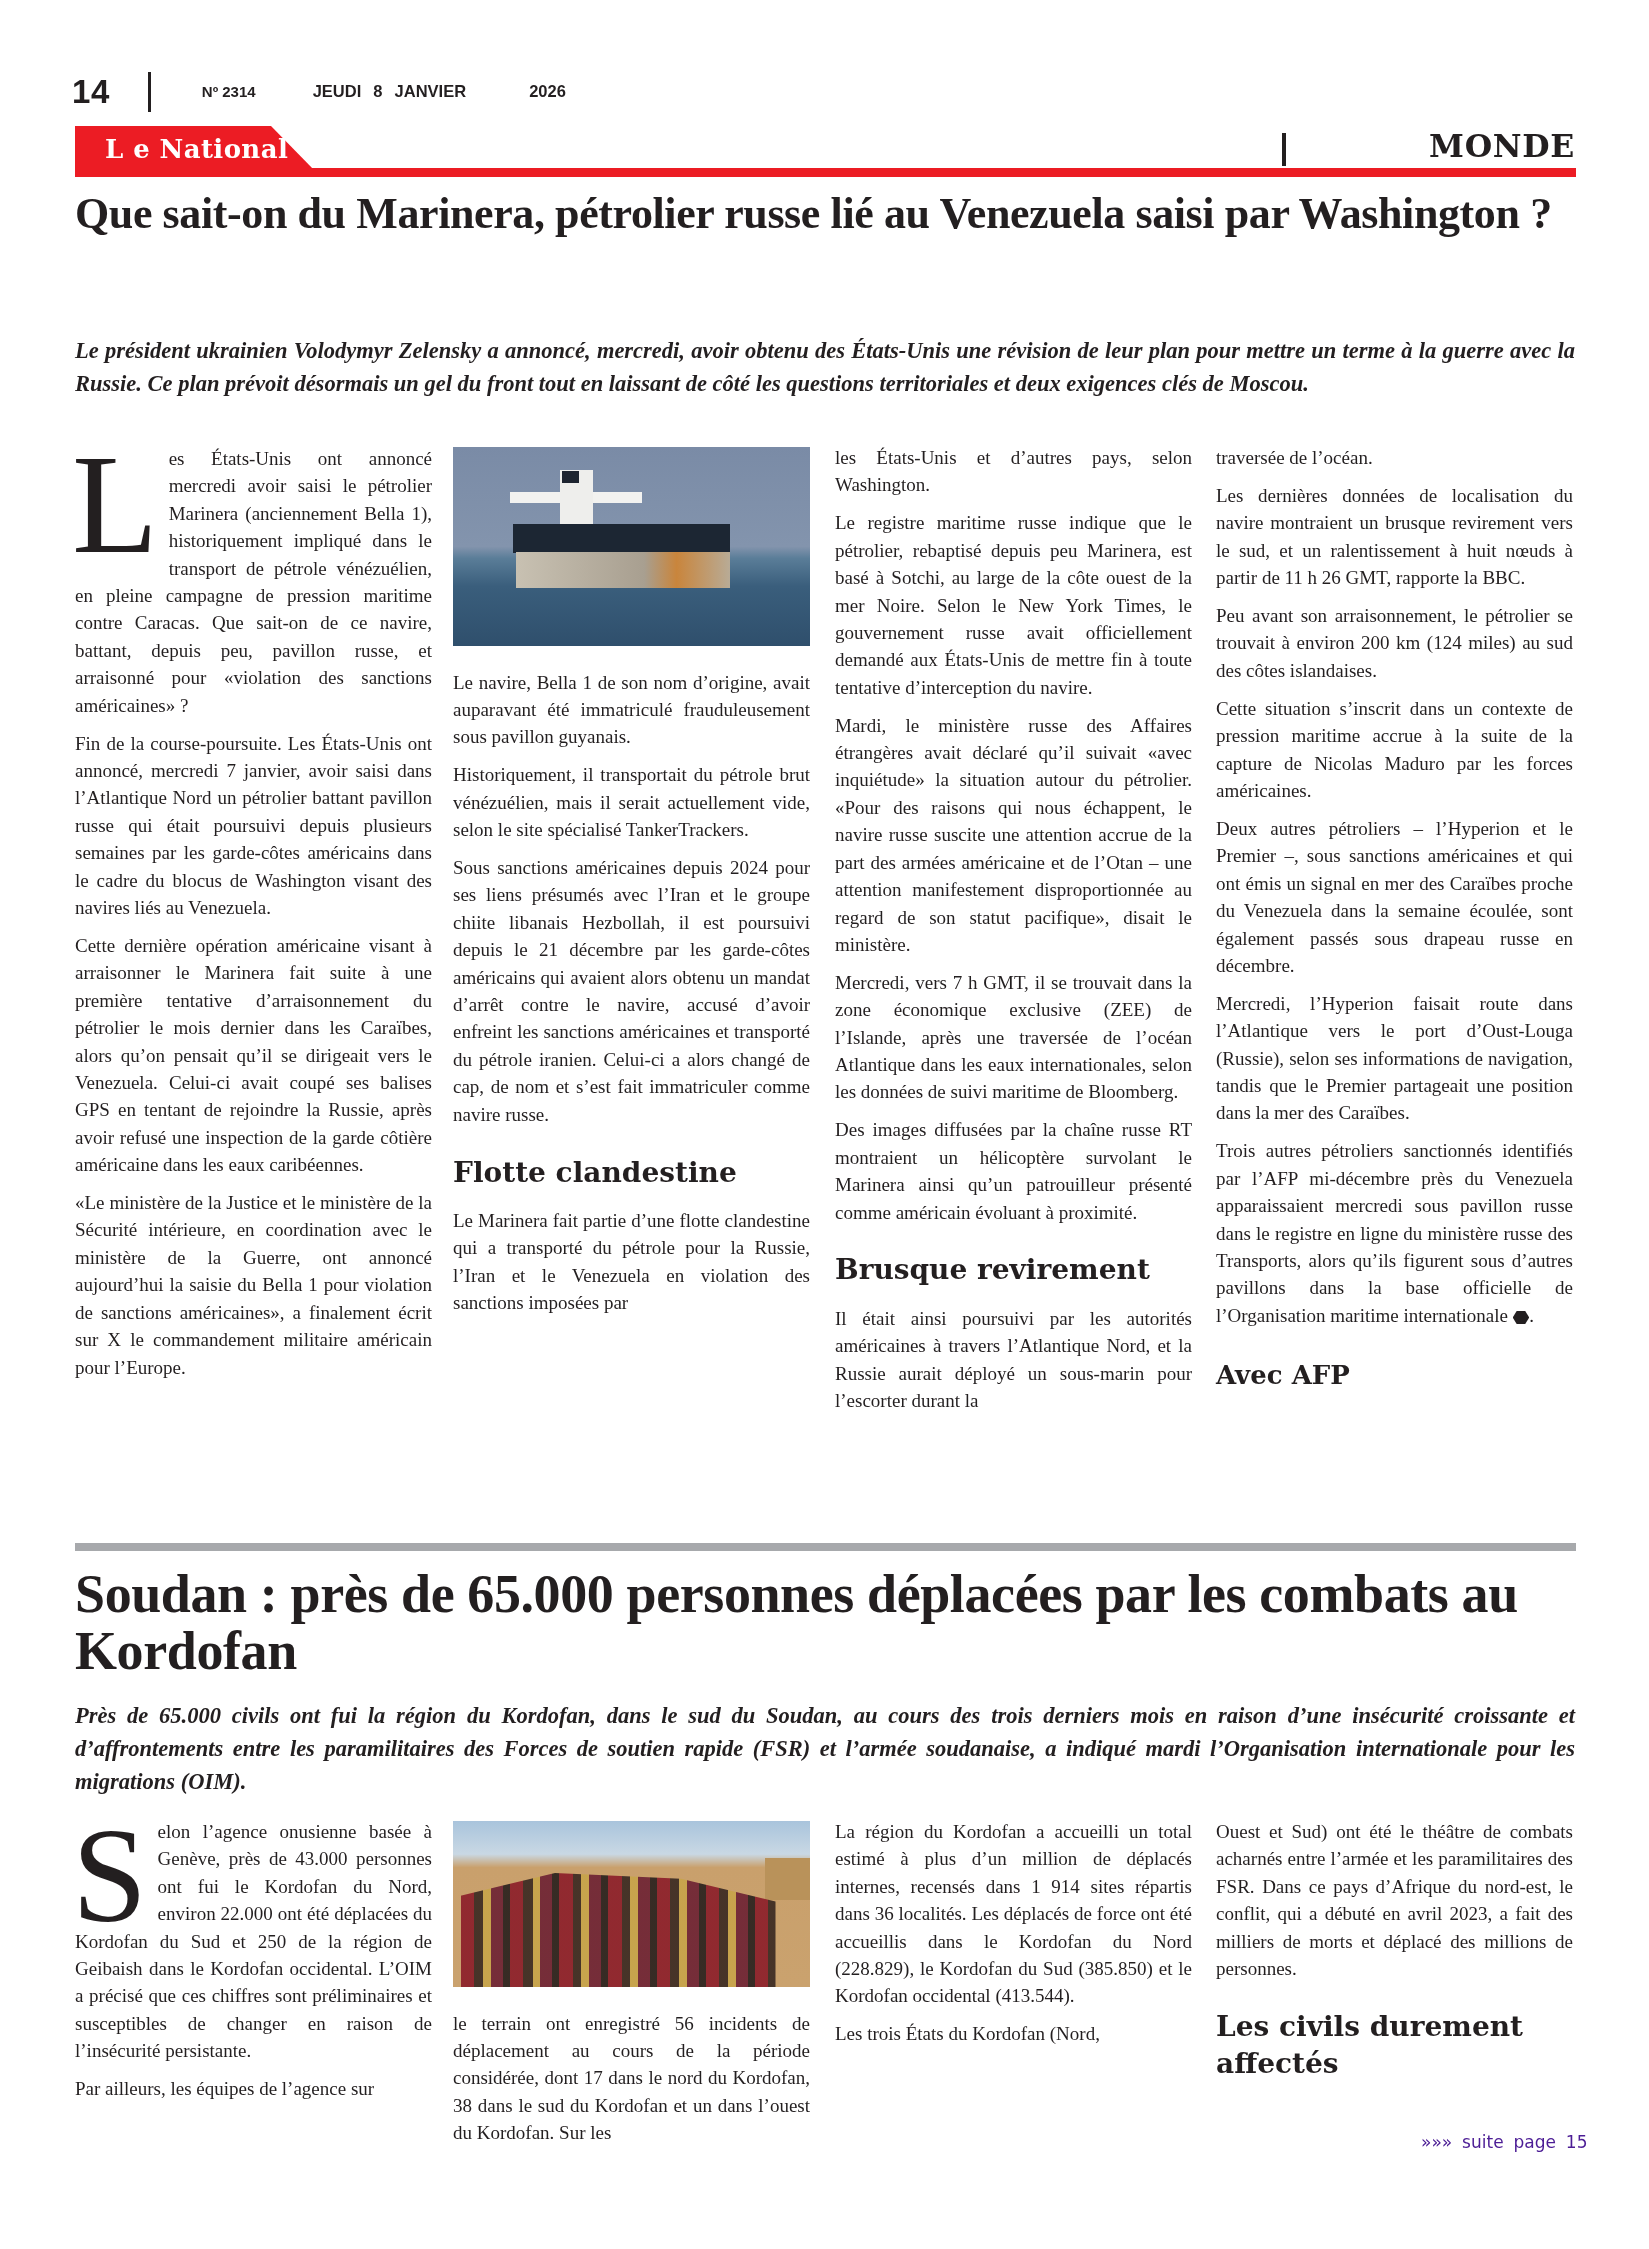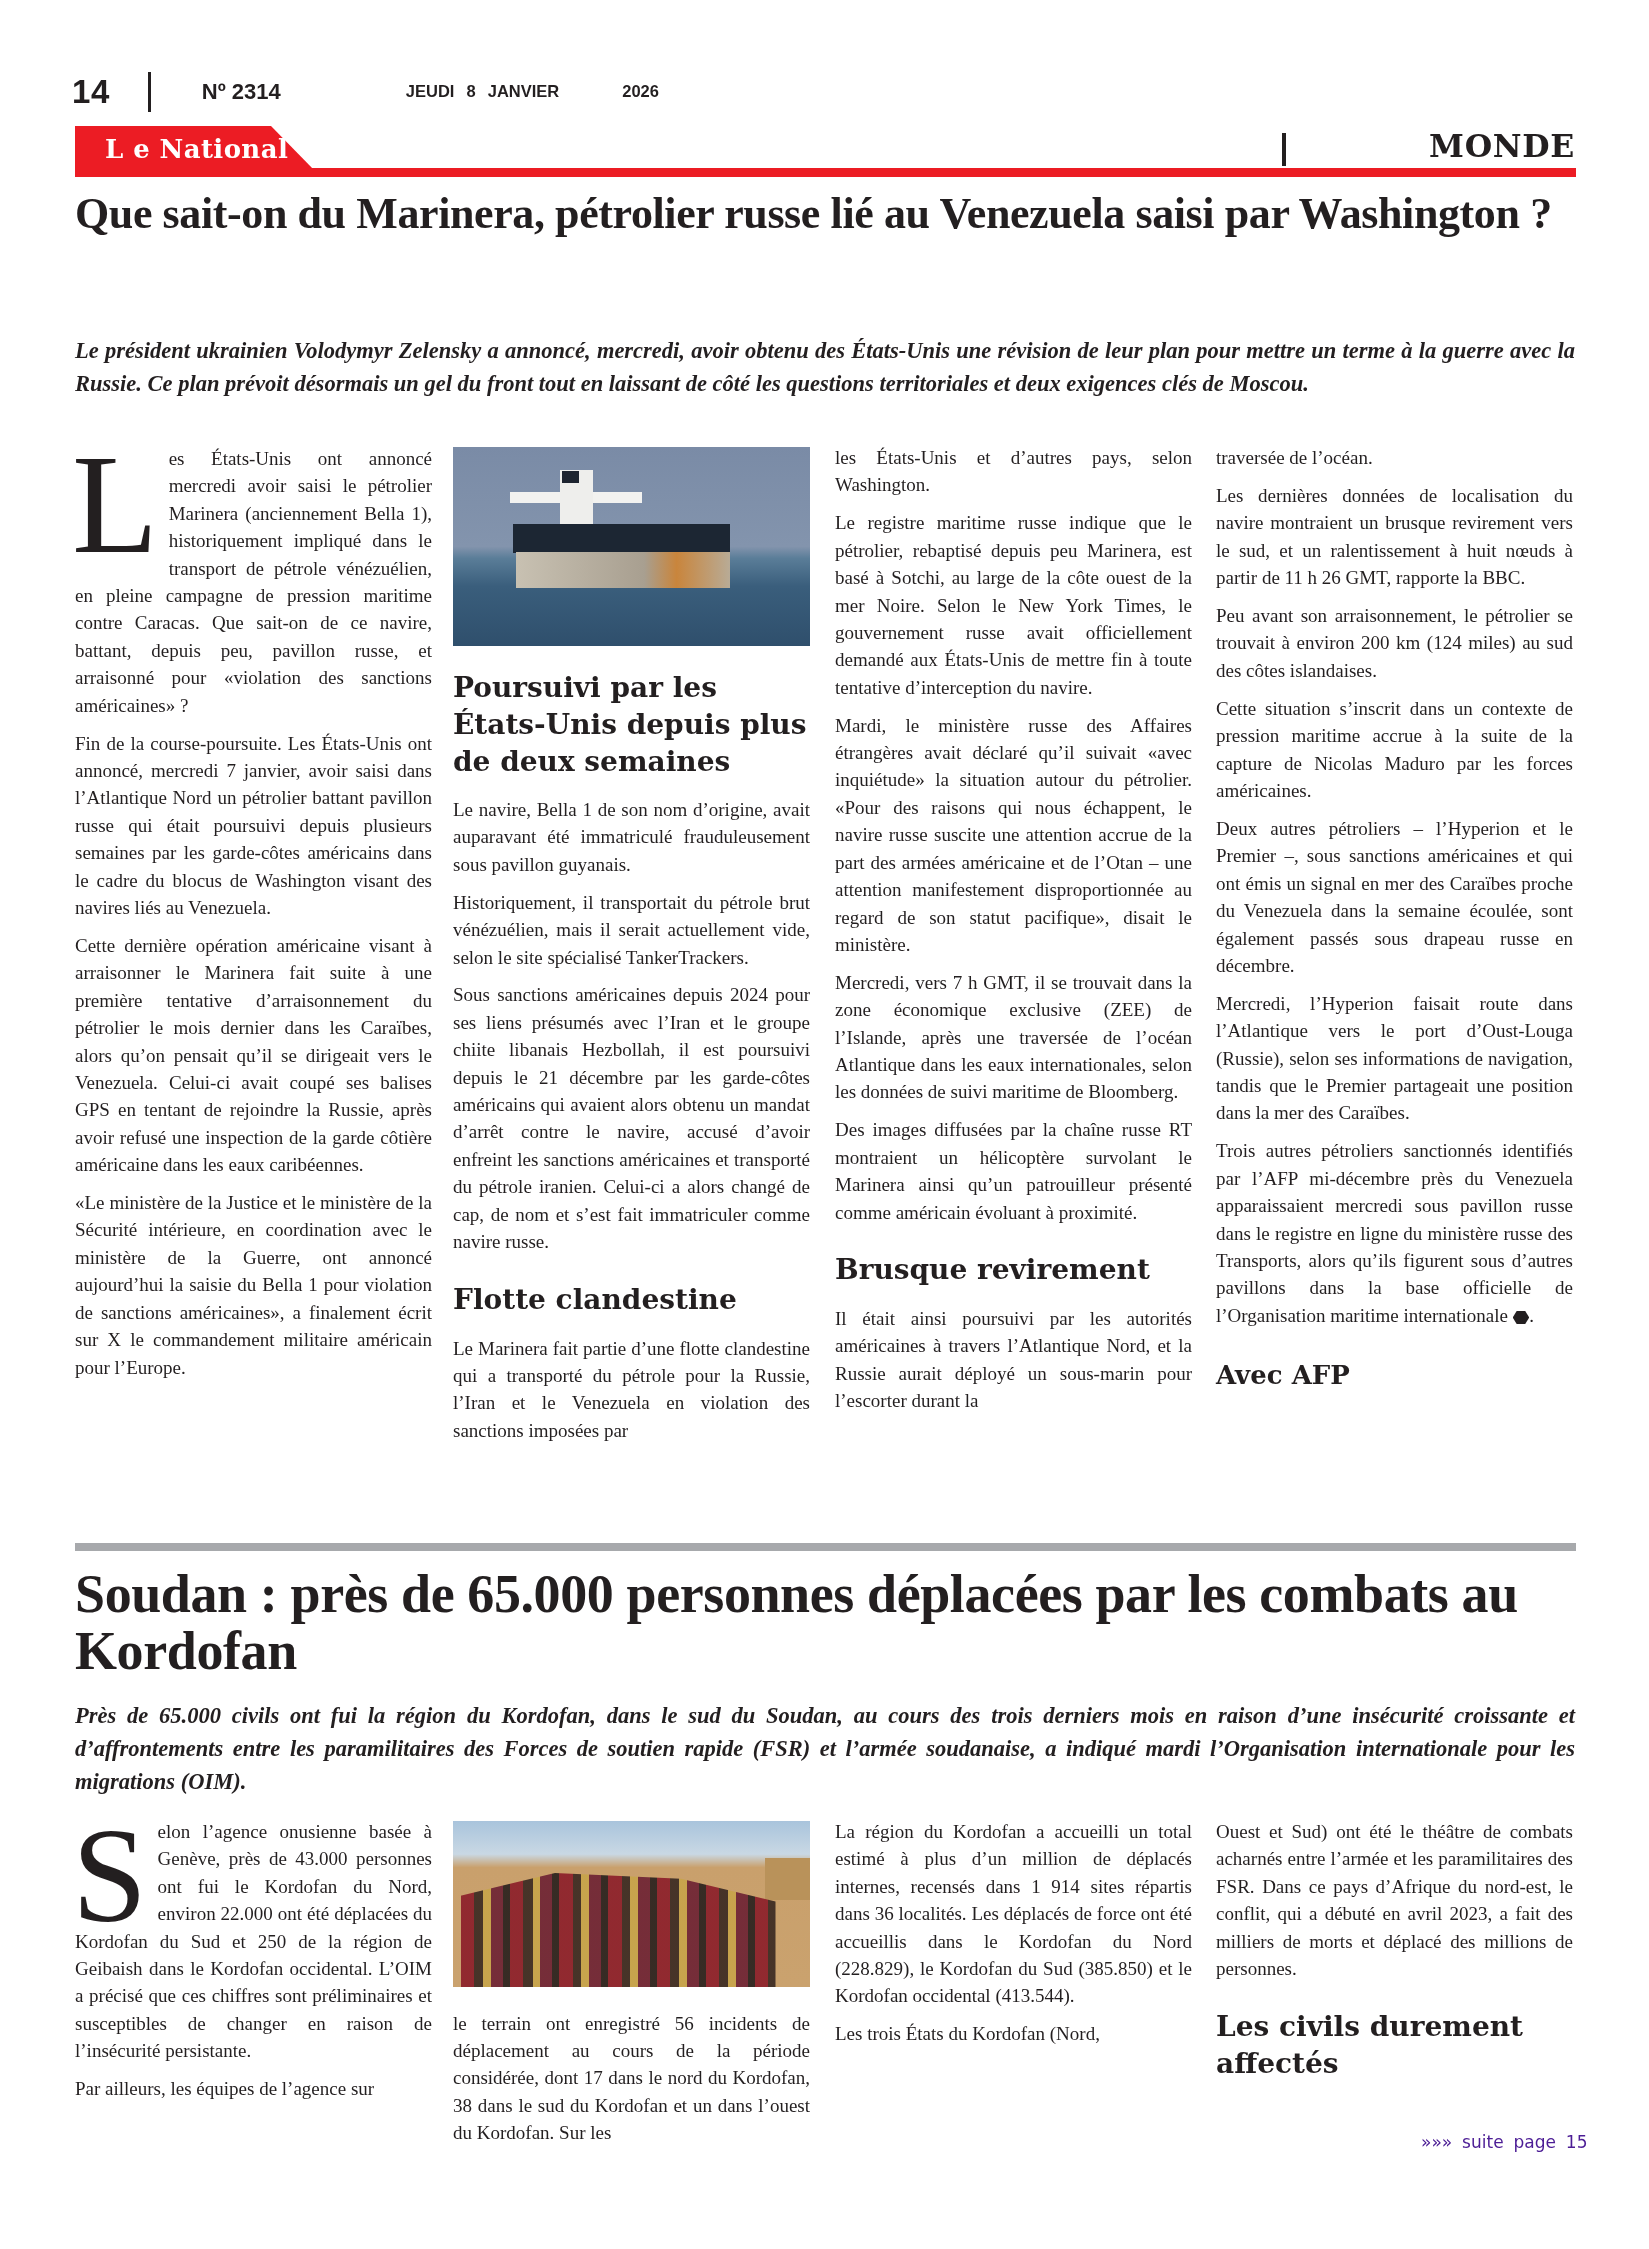--- a/index.html
+++ b/index.html
@@ -1,21 +1,21 @@
 <!DOCTYPE html>
 <html style="font-size:12px"><head>
 <meta charset="utf-8">
 <style>
   html, body { margin:0; padding:0; background:#ffffff; }
   body { width:1650px; height:2250px; position:relative; overflow:hidden; color:#231f20; font-family:"Liberation Serif", "DejaVu Serif", serif; }
 
   .masthead { position:absolute; left:72px; top:69px; height:45px; display:flex; align-items:center; font-family:"Liberation Sans", sans-serif; font-weight:bold;gap:27px; }
   .page-num { font-size:33px; letter-spacing:0.7px; color:#231f20; }
   .page-sep { width:3.7px; height:40px; background:#231f20; margin:0 16.5px 0 10.5px; }
-  .issue { font-size:22px; margin-right:98px;padding-left:7px; }
+  .issue { font-size:15px; margin-right:30px;padding-left:7px; }
   .date { font-size:16.5px; word-spacing:7.5px; }
   .year { font-size:16.5px; margin-left:36px; }
 
   .brand-band { position:absolute; left:75px; top:126px; width:1501px; height:51px; }
   .brand-tab2 { position:absolute; left:0; top:0; width:240px; height:45px; background:#ec1c24; clip-path:polygon(0 0, 196px 0, 240px 45px, 0 45px); }
   .brand-label { position:absolute; left:30px; top:7.5px; color:#fff; font-size:26px; font-weight:bold; font-family:"DejaVu Serif", serif; letter-spacing:0.4px; }
   .red-rule { position:absolute; left:0; top:42px; width:1501px; height:9px; background:#ec1c24; }
   .section-sep { position:absolute; left:1282px; top:133px; width:3.7px; height:33px; background:#231f20; }
   .section-label { position:absolute; right:75px; top:127px; font-family:"DejaVu Serif", serif; font-weight:bold; font-size:31.5px; color:#231f20; letter-spacing:0.7px; }
 
@@ -85,21 +85,20 @@
 </div>
 
 <div class="col" style="left:453px; top:447px;">
   <div class="photo photo-ship" title="Pétrolier en mer">
     <div class="ship-super"></div>
     <div class="ship-tower"></div>
     <div class="ship-funnel"></div>
     <div class="ship-hull-dark"></div>
     <div class="ship-hull-low"></div>
   </div>
-  <h3 class="nomargin-top">Poursuivi par les États-Unis depuis plus de deux semaines</h3>
   <p>Le navire, Bella 1 de son nom d’origine, avait auparavant été immatriculé frauduleusement sous pavillon guyanais.</p>
   <p>Historiquement, il transportait du pétrole brut vénézuélien, mais il serait actuellement vide, selon le site spécialisé TankerTrackers.</p>
   <p>Sous sanctions américaines depuis 2024 pour ses liens présumés avec l’Iran et le groupe chiite libanais Hezbollah, il est poursuivi depuis le 21 décembre par les garde-côtes américains qui avaient alors obtenu un mandat d’arrêt contre le navire, accusé d’avoir enfreint les sanctions américaines et transporté du pétrole iranien. Celui-ci a alors changé de cap, de nom et s’est fait immatriculer comme navire russe.</p>
   <h3>Flotte clandestine</h3>
   <p>Le Marinera fait partie d’une flotte clandestine qui a transporté du pétrole pour la Russie, l’Iran et le Venezuela en violation des sanctions imposées par</p>
 </div>
 
 <div class="col" style="left:835px; top:444px;">
   <p>les États-Unis et d’autres pays, selon Washington.</p>
   <p>Le registre maritime russe indique que le pétrolier, rebaptisé depuis peu Marinera, est basé à Sotchi, au large de la côte ouest de la mer Noire. Selon le New York Times, le gouvernement russe avait officiellement demandé aux États-Unis de mettre fin à toute tentative d’interception du navire.</p>

